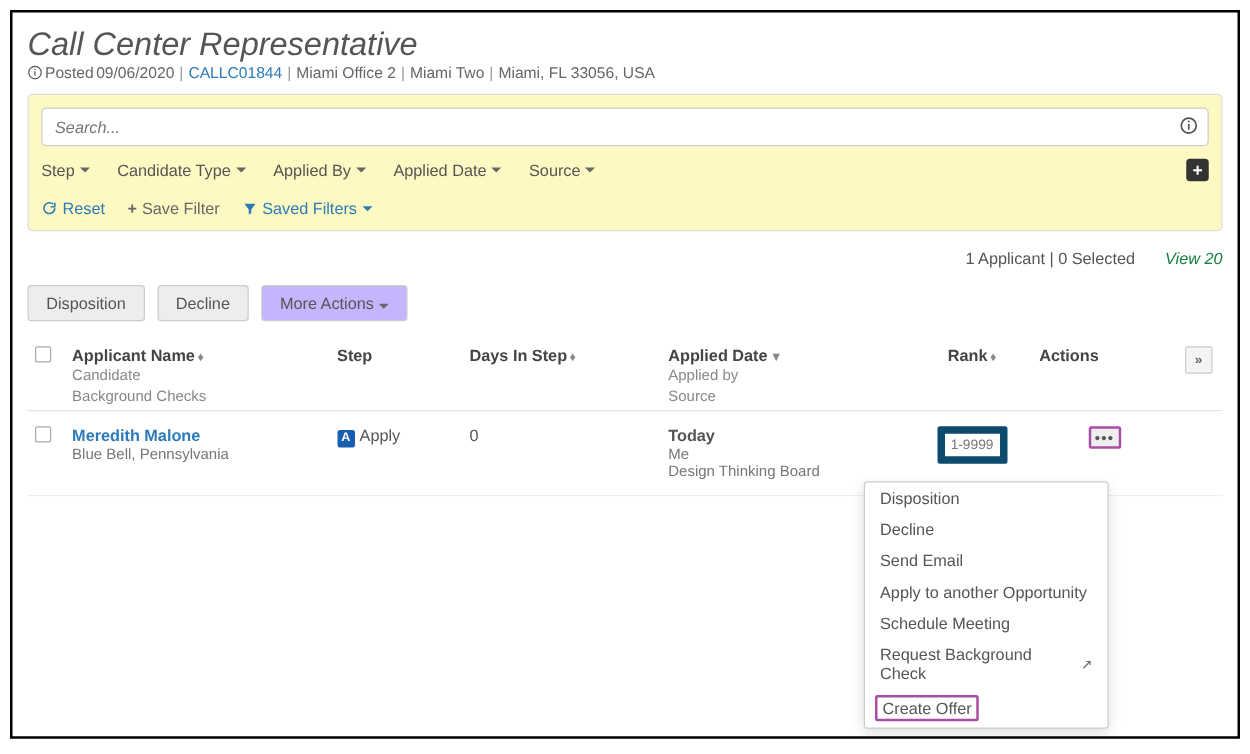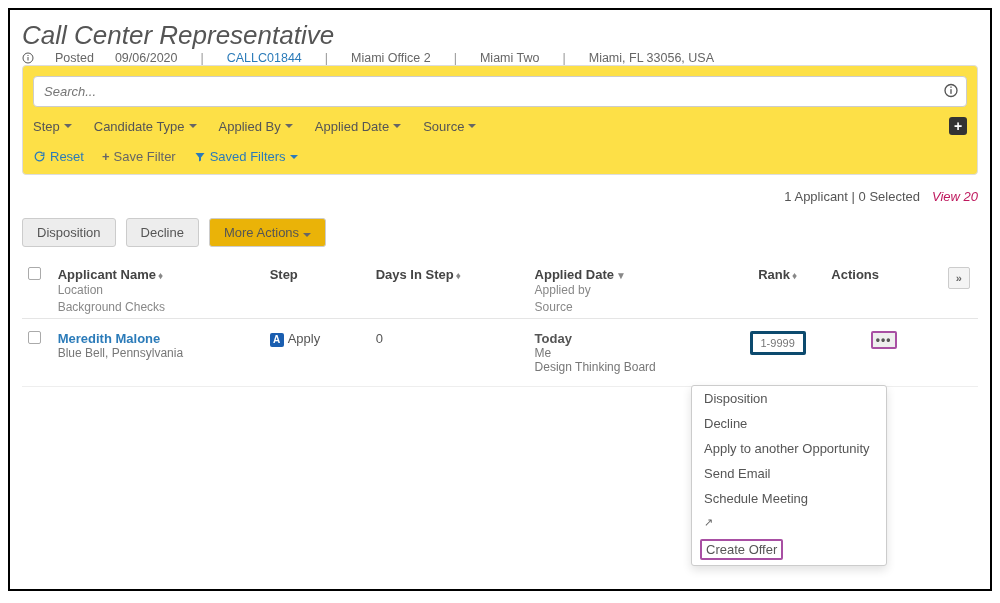--- a/index.html
+++ b/index.html
@@ -20,29 +20,30 @@
   h1.title {
     font-size: 26px;
     font-weight: 400;
     color: #555;
     margin: 2px 0 0 0;
     font-style: italic;
   }
   .meta-line {
     display: flex;
     align-items: center;
-    gap: 21px;
+    gap: 2px;
     font-size: 12.5px;
     color: #666;
+    margin-bottom: 10px;
   }
   .meta-line svg { flex-shrink: 0; }
   .meta-line a { color: #2b7bb9; text-decoration: none; }
   .sep { color: #999; margin: 0 2px; }
   .filter-box {
-    background: #fde047;
+    background: #fef9c3;
     border: 1px solid #ddd;
     border-radius: 4px;
     padding: 10px;
     margin-bottom: 14px;
   }
   .search-wrap {
     position: relative;
     margin-bottom: 10px;
   }
   .search-input {
@@ -101,39 +102,39 @@
     justify-content: flex-start;
     gap: 18px;
     margin-top: 14px;
     font-size: 13px;
   }
   .fa-link { color: #666; cursor: pointer; display: flex; align-items: center; gap: 4px; }
   .fa-link.blue { color: #2b7bb9; }
   .summary-row {
     display: flex;
     justify-content: flex-end;
-    gap: 12px;
+    gap: 24px;
     font-size: 13px;
     color: #555;
     margin-bottom: 14px;
     align-items: center;
   }
-  .summary-row .view { color: #be185d; font-style: italic; cursor: pointer; }
+  .summary-row .view { color: #15803d; font-style: italic; cursor: pointer; }
   .action-bar {
     display: flex;
     gap: 10px;
     margin-bottom: 12px;
   }
   .btn {
     border: 1px solid #ccc;
     border-radius: 3px;
     padding: 6px 14px;
     font-size: 13px;
     cursor: pointer;
-    background: #eab308;
+    background: #c4b5fd;
     color: #555;
   }
   .btn.gray { background: #ededed; }
   .btn .caret-down { margin-left: 4px; }
   table.appl {
     width: 100%;
     border-collapse: collapse;
     font-size: 13px;
   }
   table.appl th {
@@ -173,21 +174,21 @@
     color: #fff;
     font-size: 10px;
     font-weight: bold;
     text-align: center;
     line-height: 14px;
     border-radius: 2px;
     margin-right: 4px;
   }
   .rank-input {
     width: 56px;
-    border: 3px solid #0c4a6e;
+    border: 6px solid #0c4a6e;
     border-radius: 2px;
     text-align: center;
     font-size: 11px;
     color: #aaa;
     padding: 3px 0;
   }
   .actions-cell { text-align: center; }
   .dots-btn {
     border: 2px solid #a84fa3;
     background: #eee;
@@ -330,21 +331,21 @@
     <button class="btn gray">Decline</button>
     <button class="btn"><span>More Actions</span><span class="caret-down"></span></button>
   </div>
 
   <table class="appl">
     <thead>
       <tr>
         <th style="width:28px;"><span class="checkbox"></span></th>
         <th style="width:200px;">
           <span><span>Applicant Name</span><span class="sort-icon">♦</span></span>
-          <span class="sub">Location</span>
+          <span class="sub">Candidate</span>
           <span class="sub">Background Checks</span>
         </th>
         <th style="width:100px;">Step</th>
         <th style="width:150px;"><span>Days In Step</span><span class="sort-icon">♦</span></th>
         <th style="width:190px;">
           <span><span>Applied Date</span><span class="sort-icon">▼</span></span>
           <span class="sub">Applied by</span>
           <span class="sub">Source</span>
         </th>
         <th style="width:90px;text-align:center;"><span>Rank</span><span class="sort-icon">♦</span></th>
@@ -373,24 +374,25 @@
         <td style="text-align:center;"><input class="rank-input" placeholder="1-9999" style=""></td>
         <td class="actions-cell"><div class="dots-btn">•••</div></td>
         <td></td>
       </tr>
     </tbody>
   </table>
 
   <div class="menu">
     <div class="menu-item">Disposition</div>
     <div class="menu-item">Decline</div>
+    <div class="menu-item">Send Email</div>
     <div class="menu-item">Apply to another Opportunity</div>
-    <div class="menu-item">Send Email</div>
     <div class="menu-item">Schedule Meeting</div>
     <div class="menu-item">
+        <span>Request Background Check</span>
         <span class="ext-icon">↗</span>
       </div>
     <div class="menu-item boxed">
         <span>Create Offer</span>
       </div>
 
   </div>
 </div>
 
 </body></html>

